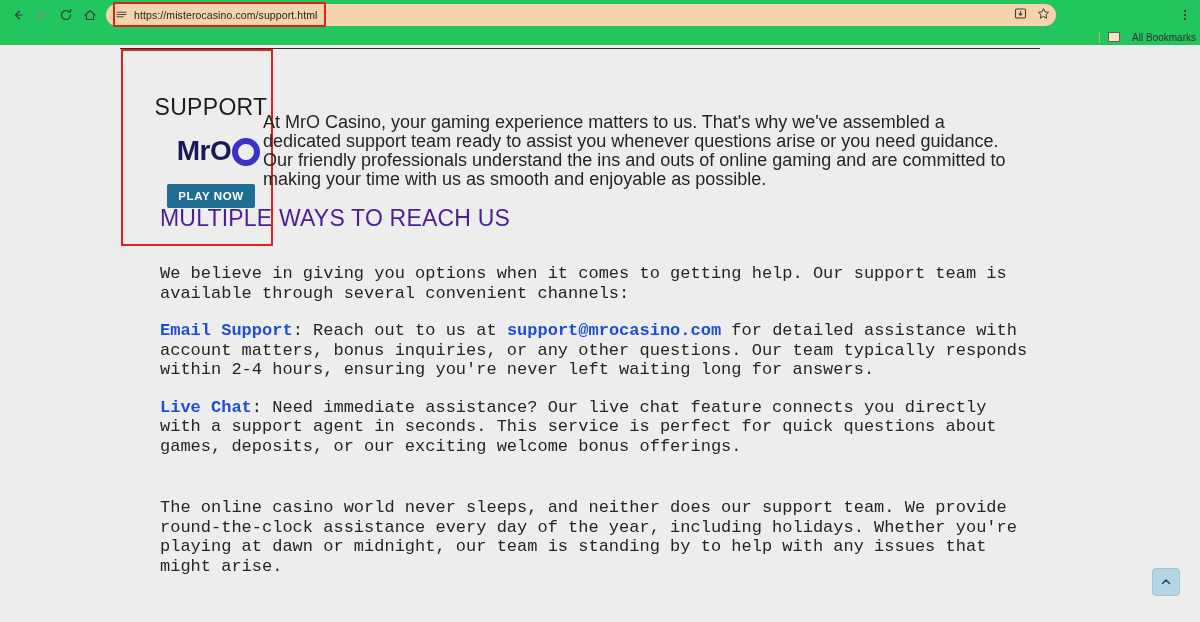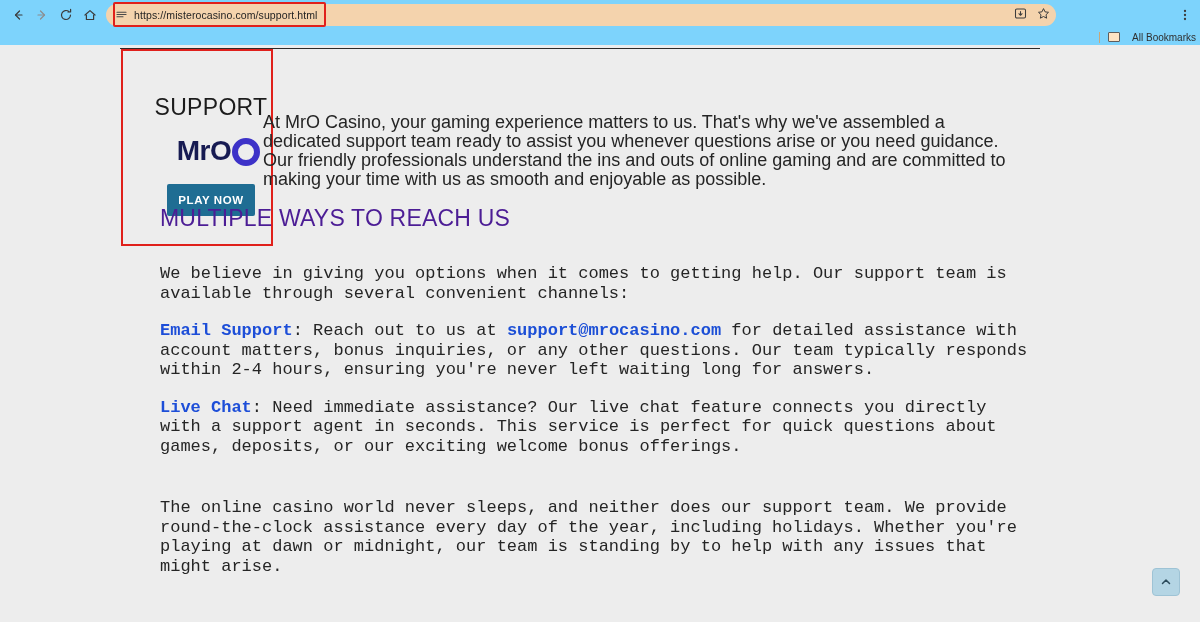--- a/index.html
+++ b/index.html
@@ -12,21 +12,21 @@
     font-family: "Liberation Sans", sans-serif;
     background: #ededed;
   }
 
   
   .browser-chrome {
     position: absolute;
     top: 0; left: 0;
     width: 1200px;
     height: 45px;
-    background: #7dd3fc;
+    background: #22c55e;
   }
   .nav-bar {
     position: absolute;
     top: 0; left: 0;
     width: 1200px;
     height: 29px;
     display: flex;
     align-items: center;
   }
   .nav-btn {
@@ -217,21 +217,21 @@
     border-radius: 50%;
     border: 6px solid #3d32c8;
     margin-left: 1px;
     position: relative;
     top: 1px;
   }
   .play-now {
     display: block;
     margin: 19px auto 0 auto;
     width: 88px;
-    height: 32px;
+    height: 24px;
     background: #1f6d93;
     color: #ffffff;
     border: none;
     border-radius: 2px;
     font-size: 11.5px;
     font-weight: 700;
     letter-spacing: 0.6px;
     cursor: pointer;
     font-family: "Liberation Sans", sans-serif;
   }

